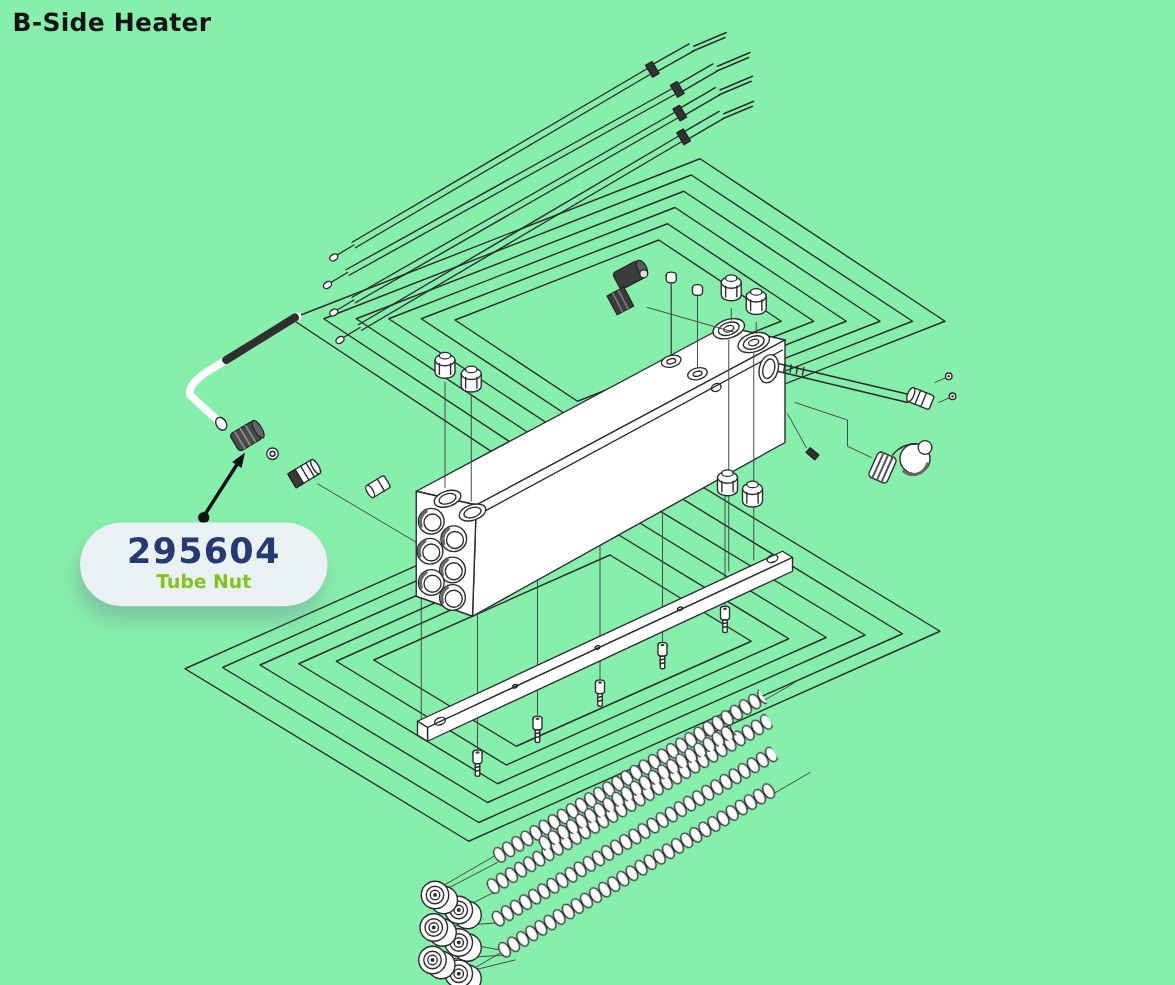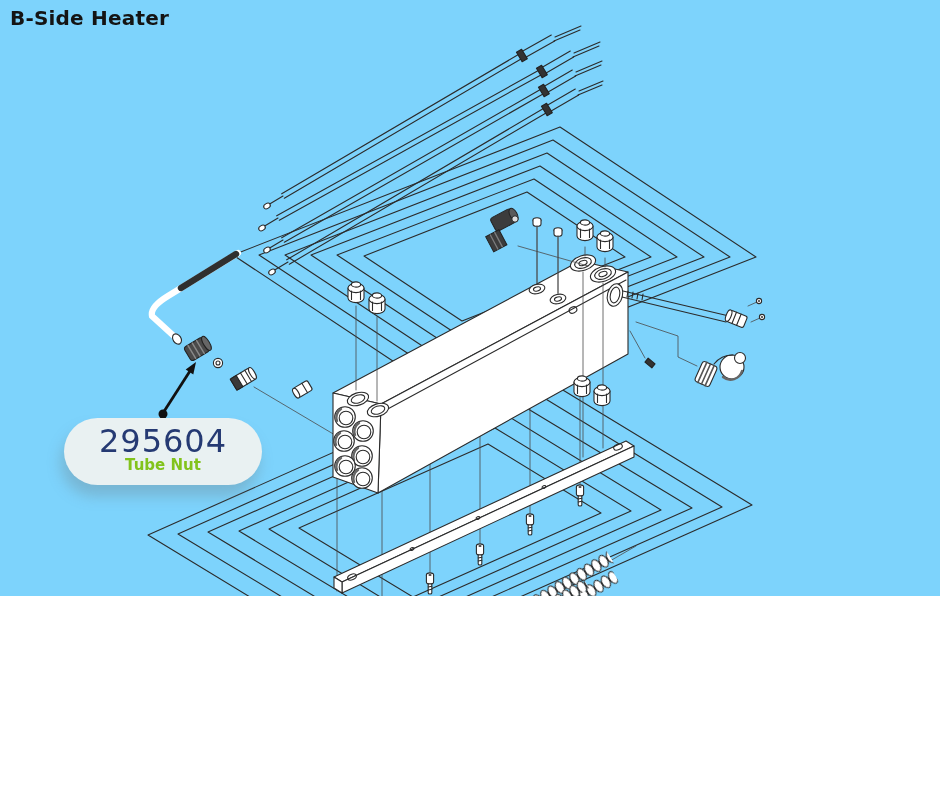--- a/index.html
+++ b/index.html
@@ -1,28 +1,28 @@
 <!DOCTYPE html>
 <html><head>
 <meta charset="utf-8">
 <style>
   html,body{margin:0;padding:0;background:#fff;}
-  .canvas{position:relative;width:940px;height:596px;background:#7dd3fc;overflow:hidden;
+  .canvas{position:relative;width:940px;height:788px;background:#86efac;overflow:hidden;
           font-family:"DejaVu Sans","Liberation Sans",sans-serif;}
   .title{position:absolute;left:10px;top:5px;font-size:20px;font-weight:700;
          line-height:26px;color:#141414;letter-spacing:.2px;white-space:pre-line;}
   svg.diagram{position:absolute;left:0;top:0;}
   svg .ln{stroke:#2b2b2b;stroke-width:1.1;fill:none;stroke-linejoin:round;stroke-linecap:round;}
   svg .w{fill:#ffffff;}
   svg .thin{stroke:#4a4a4a;stroke-width:.8;}
   svg .shade{stroke:#666;stroke-width:2.4;fill:none;}
   .pill{position:absolute;left:64px;top:418px;width:198px;height:67px;border-radius:34px;
         background:#e9f1f2;display:flex;flex-direction:column;align-items:center;justify-content:center;
         box-shadow:-3px 11px 14px rgba(110,135,145,.38);z-index:5;}
-  .pill .num{font-size:32px;font-weight:400;color:#253a73;letter-spacing:1px;line-height:26px;}
+  .pill .num{font-size:28px;font-weight:700;color:#253a73;letter-spacing:1px;line-height:26px;}
   .pill .nm{font-size:15px;font-weight:800;color:#82c31c;line-height:22px;}
 </style>
 </head>
 <body>
 
 <div class="canvas">
 
   <div class="title"><span>B-Side Heater</span><br>
   </div>
 

